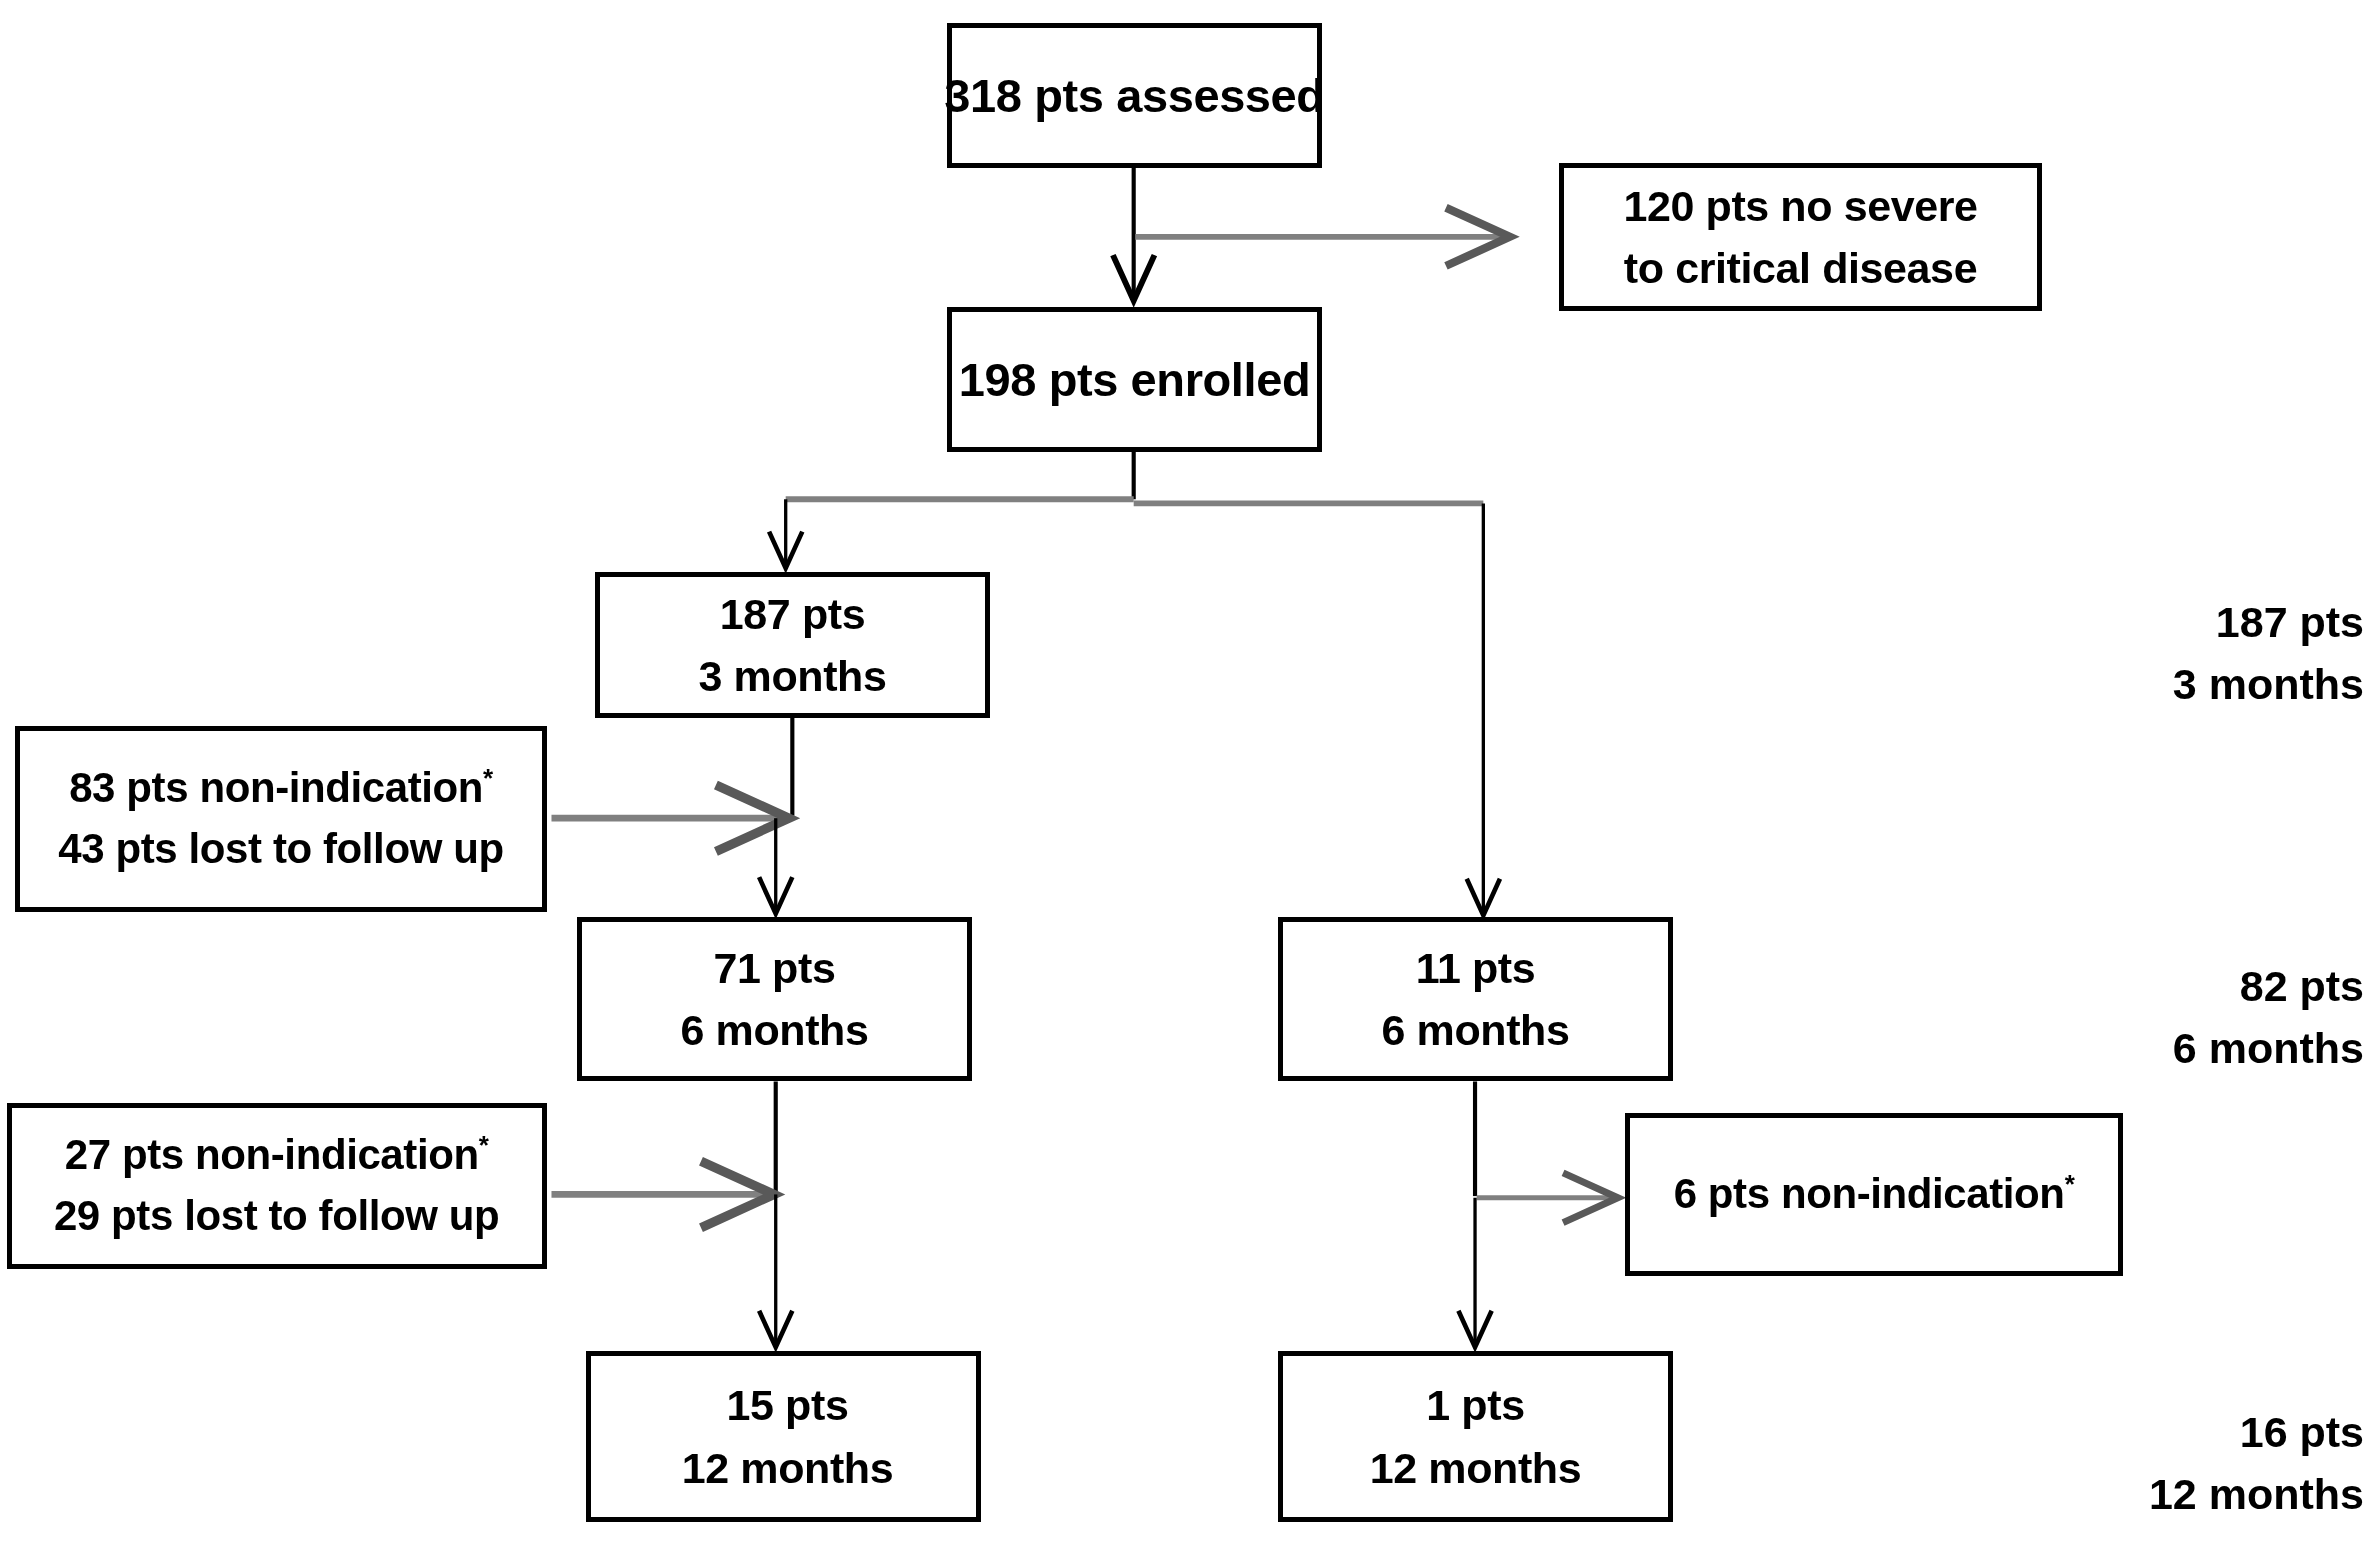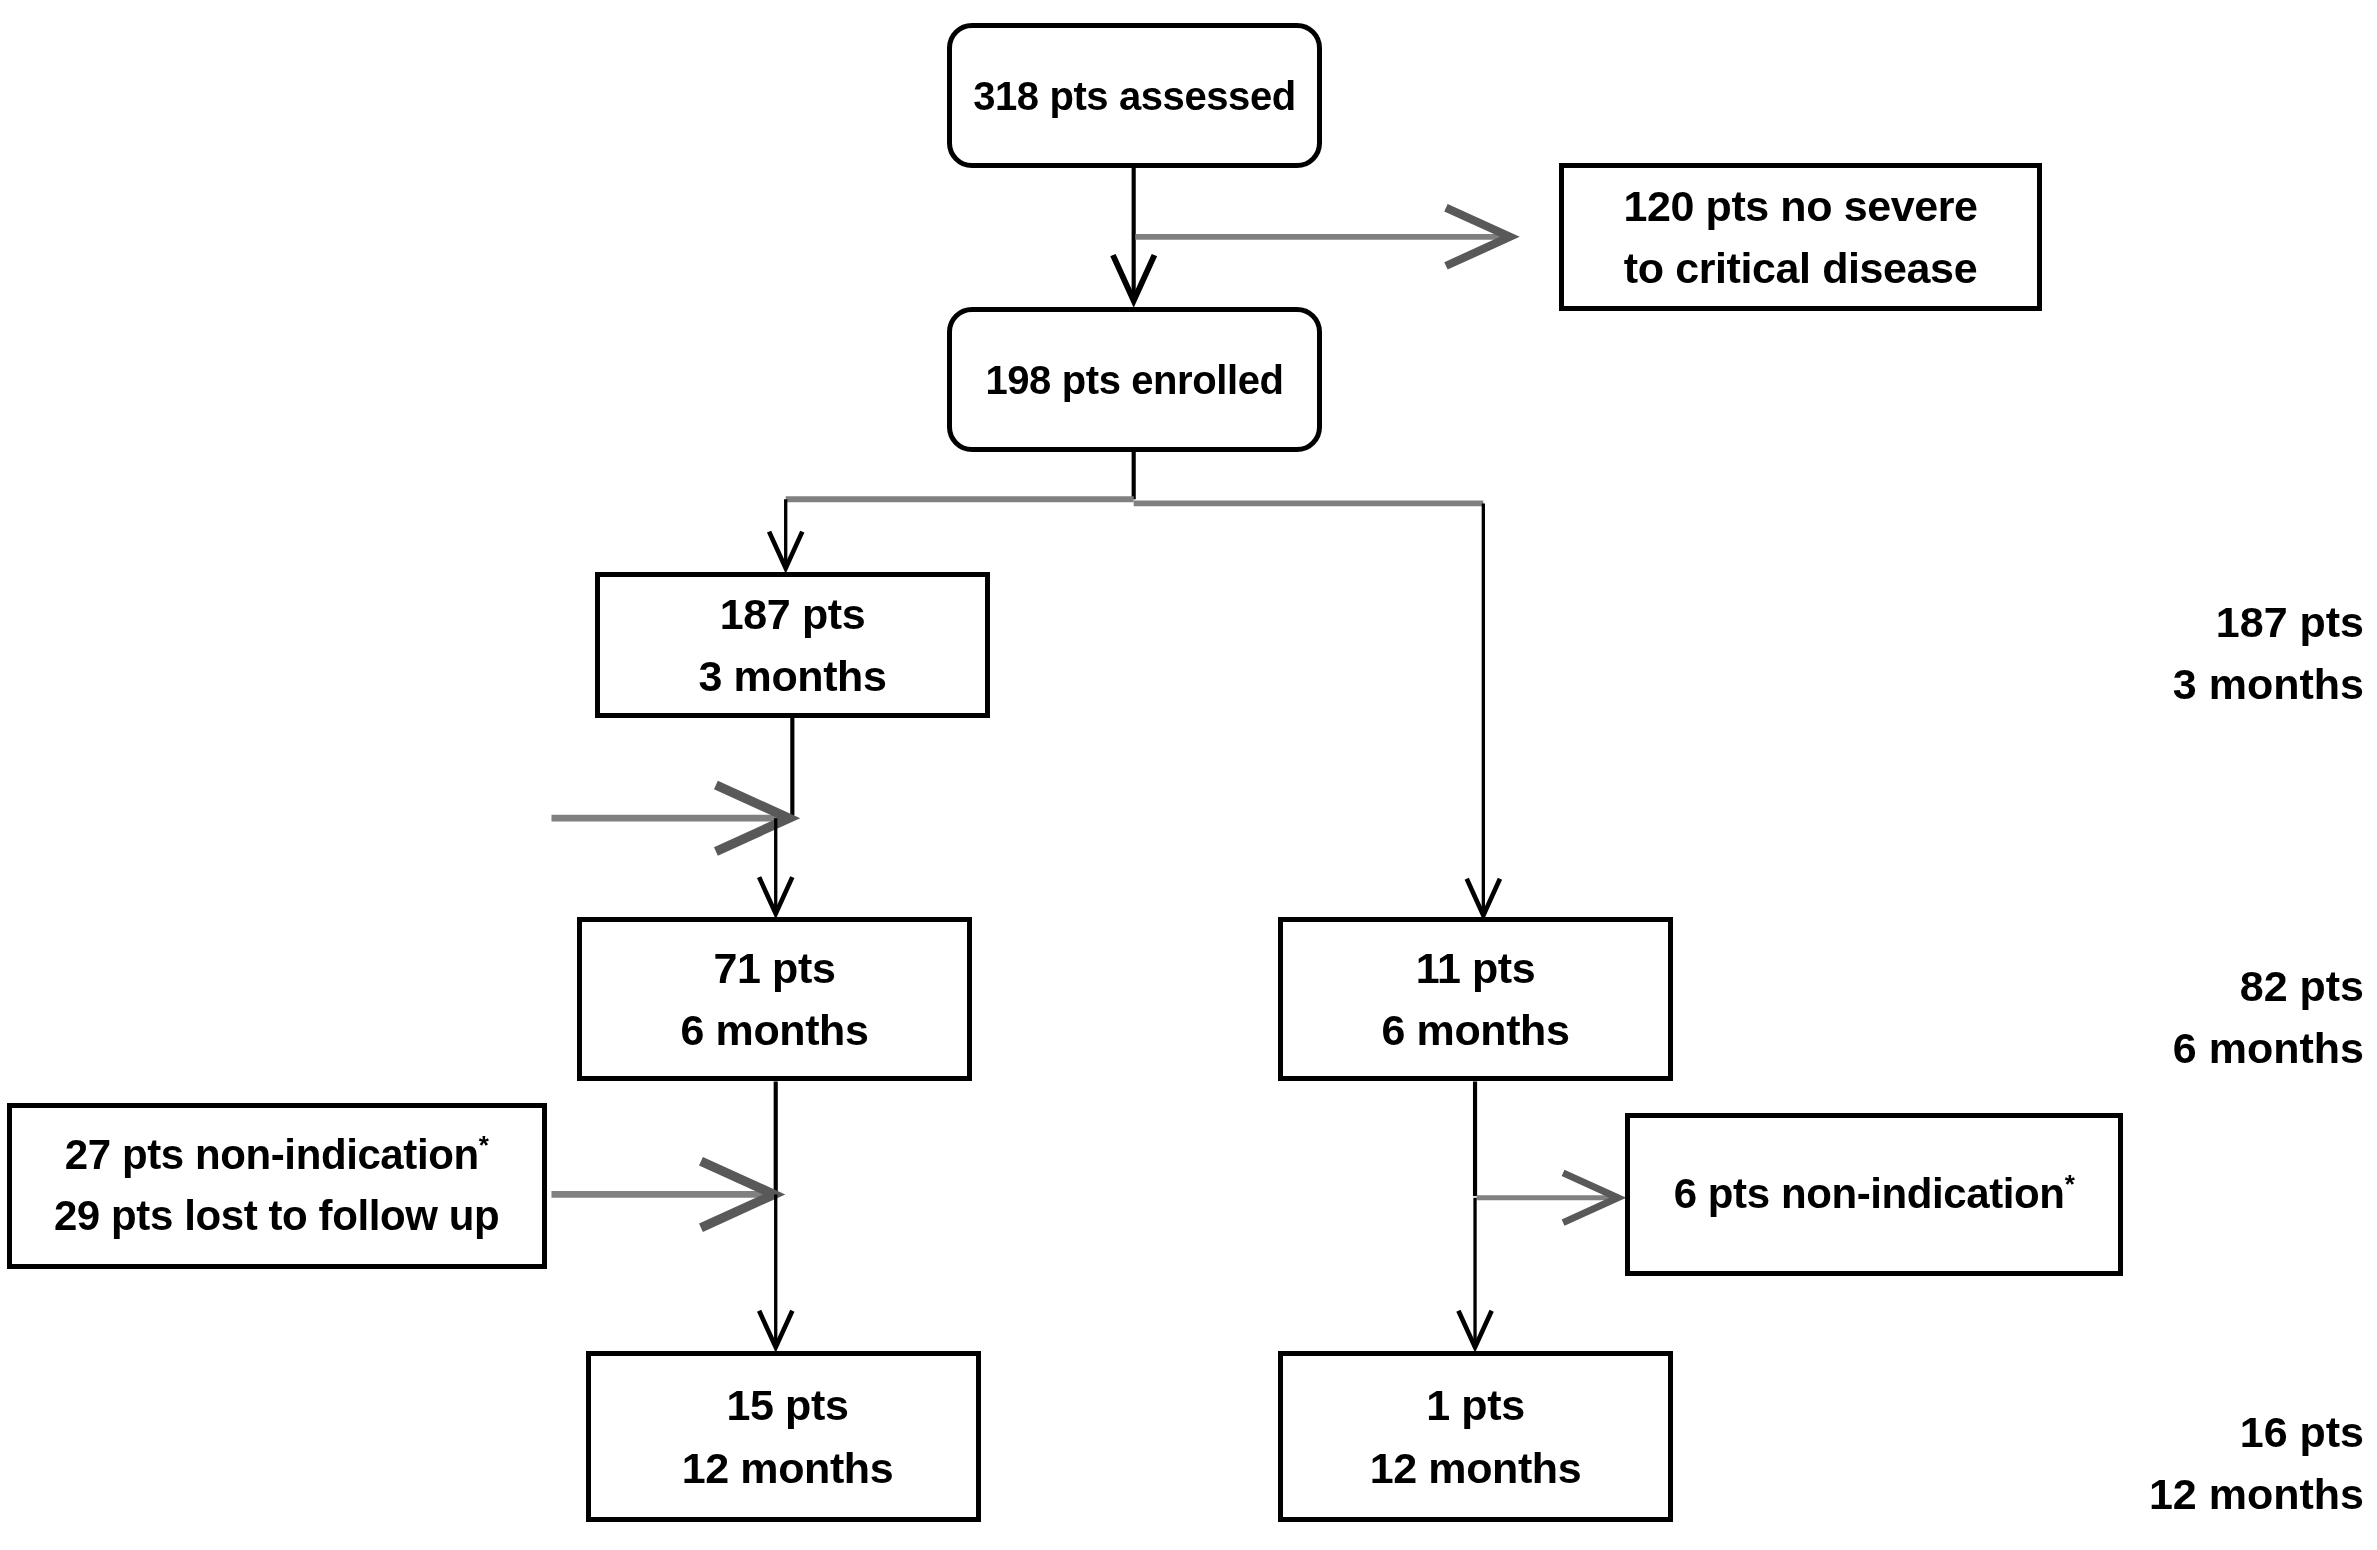--- a/index.html
+++ b/index.html
@@ -42,21 +42,21 @@
     z-index: 3;
   }
   .node .line {
     display: block;
     white-space: nowrap;
     line-height: 1.45;
   }
   .node.one-line .line {
     line-height: 1.1;
   }
-  .f56 { font-size: 40px; border-radius: 25px; }
+  .f56 { font-size: 47px; }
   .f52 { font-size: 43px; }
   .f50 { font-size: 42px; }
   .sup {
     font-size: 0.62em;
     vertical-align: super;
     line-height: 0;
     font-weight: bold;
   }
   .side-label {
     position: absolute;
@@ -118,20 +118,24 @@
 
   <div class="node one-line f56" style="left:947px; top:307px; width:375px; height:145px;">
     <span class="line">198 pts enrolled</span>
   </div>
 
   <div class="node f52" style="left:595px; top:572px; width:395px; height:146px;">
     <span class="line">187 pts</span>
     <span class="line">3 months</span>
   </div>
 
+  <div class="node f50" style="left:15px; top:726px; width:532px; height:186px;">
+    <span class="line"><span>83 pts non-indication</span><span class="sup">*</span></span>
+    <span class="line">43 pts lost to follow up</span>
+  </div>
 
   <div class="node f52" style="left:577px; top:917px; width:395px; height:164px;">
     <span class="line">71 pts</span>
     <span class="line">6 months</span>
   </div>
 
   <div class="node f52" style="left:1278px; top:917px; width:395px; height:164px;">
     <span class="line">11 pts</span>
     <span class="line">6 months</span>
   </div>

